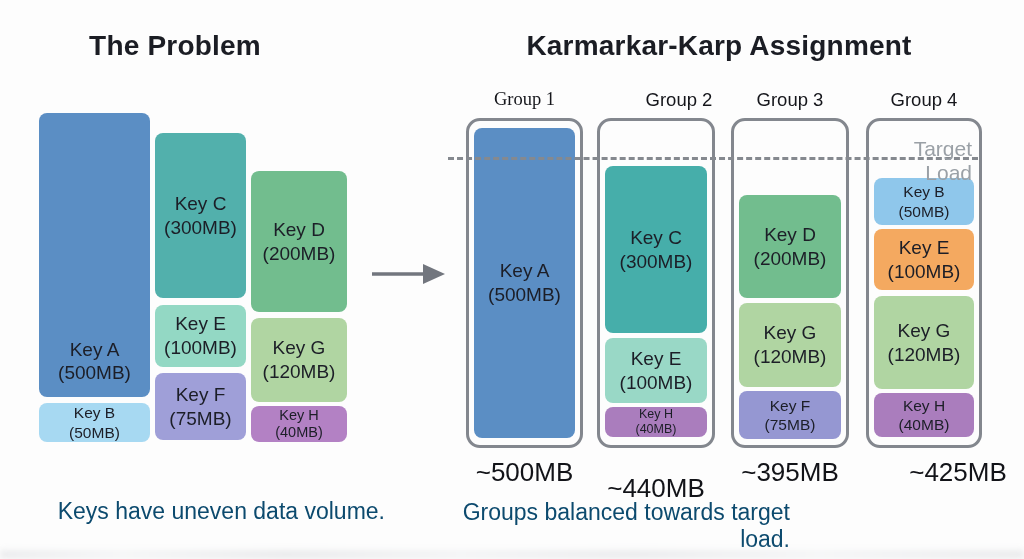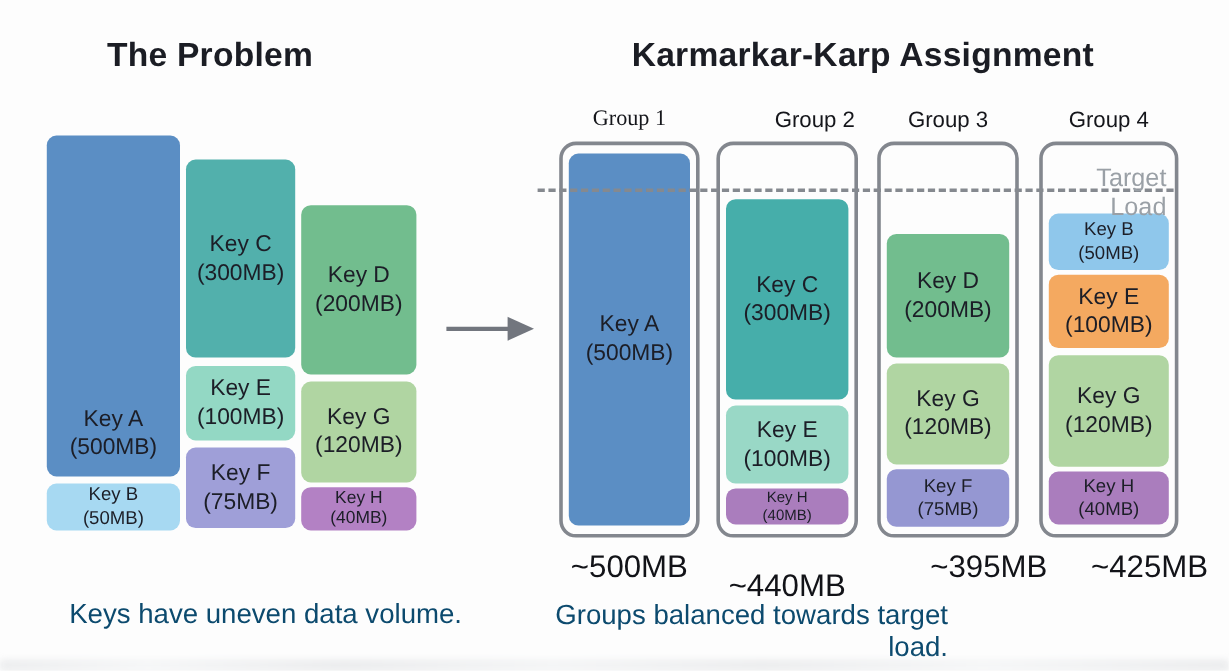--- a/index.html
+++ b/index.html
@@ -156,18 +156,18 @@
 <div class="block fs15" style="left: 874px; top: 393px; width: 100px; height: 44px; background: rgb(170, 125, 189);">
   <span class="bname">Key H</span>
   <span class="bsize">(40MB)</span>
 </div>
 
 <div class="target-line" style="left:448px;top:157px;width:530px;"></div>
 <div class="target-label" style="left:870px;top:137px;width:102px;">Target Load</div>
 
 <div class="group-total" style="left:466px;top:457px;width:117px;">~500MB</div>
 <div class="group-total" style="left:597px;top:473px;width:118px;text-align:center;">~440MB</div>
-<div class="group-total" style="left:765px;top:457px;width:118px;">~395MB</div>
+<div class="group-total" style="left:731px;top:457px;width:118px;">~395MB</div>
 <div class="group-total" style="left:900px;top:457px;width:116px;">~425MB</div>
 
 <div class="abs caption" style="left:420px;top:499px;width:370px;">Groups balanced towards target load.</div>
 
 <div class="bottom-artifact"></div>
 
 </body></html>

